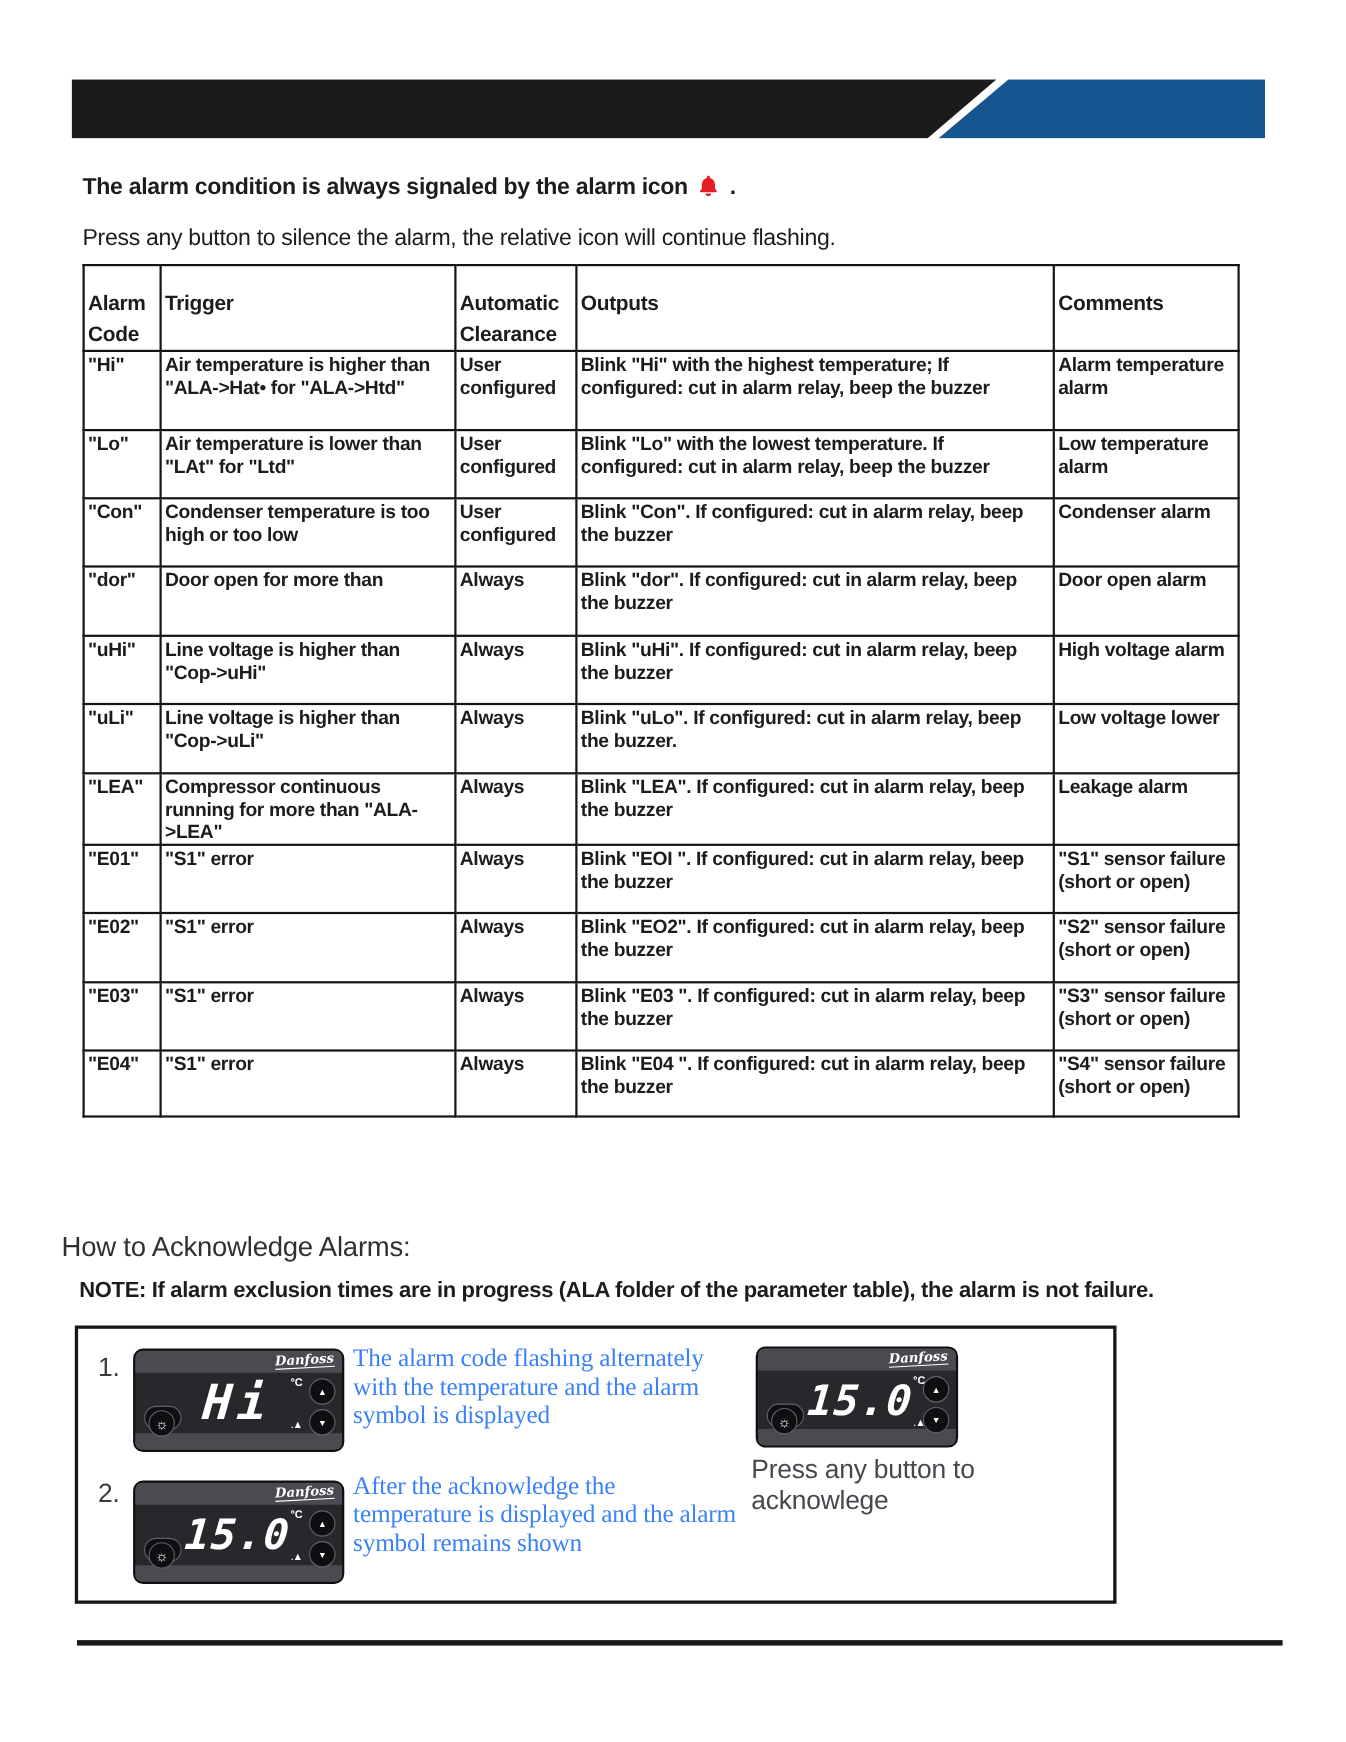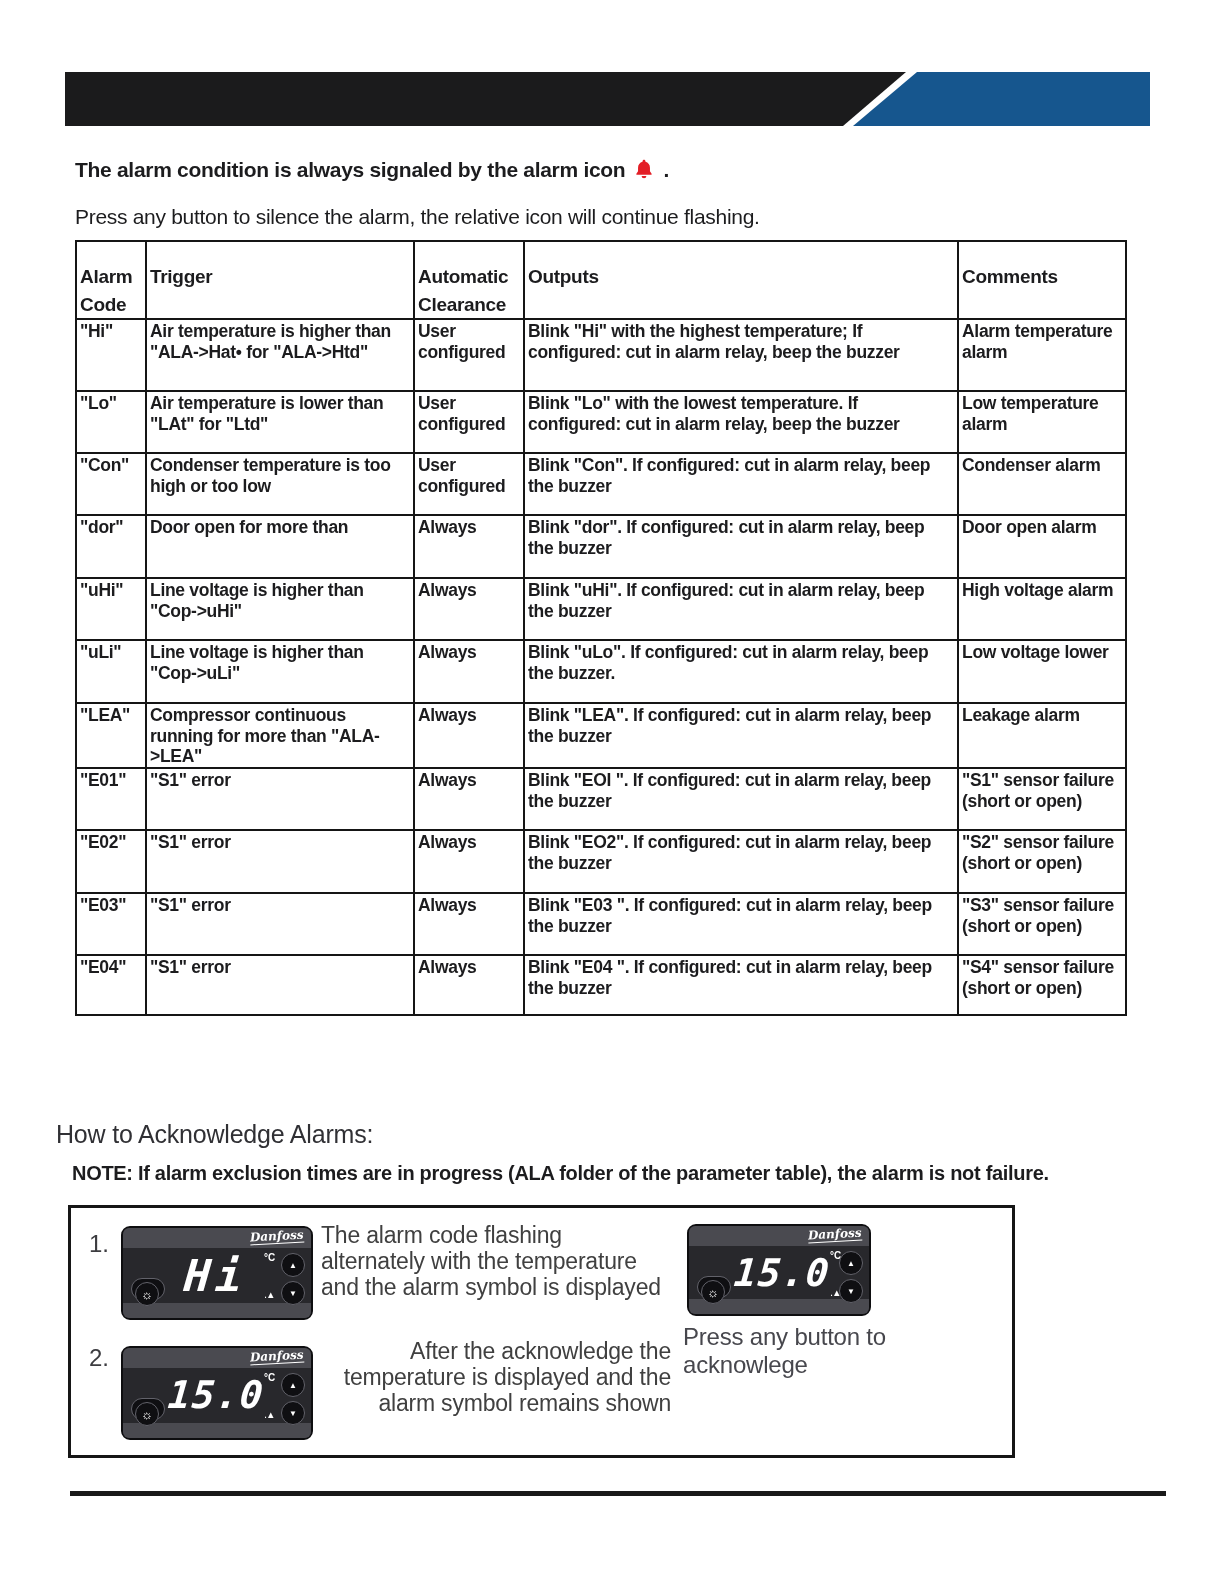--- a/index.html
+++ b/index.html
@@ -22,21 +22,21 @@
   table.alarms td,table.alarms th{border:2px solid #151515;vertical-align:top;text-align:left;
     padding:1px 4px 0 3px;font-size:17.5px;font-weight:700;letter-spacing:-0.3px;line-height:1.18;
     overflow-wrap:break-word;}
   table.alarms th{font-size:19px;padding-top:21px;line-height:1.45;}
   col.c1{width:70px}col.c2{width:268px}col.c3{width:110px}col.c4{width:434px}col.c5{width:168px}
   
   .ack-heading{position:absolute;left:56px;top:1120px;font-size:25px;font-weight:400;color:#303034;letter-spacing:-0.2px;}
   .note-line{position:absolute;left:72px;top:1162px;font-size:20px;font-weight:700;letter-spacing:-0.3px;}
   .panel{position:absolute;left:68px;top:1205px;width:941px;height:247px;border:3px solid #161616;background:#fff;}
   .step-num{position:absolute;font-size:24px;color:#3c3c40;}
-  .step-text{position:absolute;font-size:23px;color:#404040;line-height:1.13;letter-spacing:-0.2px;}
+  .step-text{position:absolute;font-size:23px;color:#3b82f6;line-height:1.13;letter-spacing:-0.2px;font-family:Liberation Serif, serif;}
   .ack-caption{position:absolute;left:612px;top:115px;font-size:24px;color:#47474d;letter-spacing:-0.2px;}
   
   .device{position:absolute;width:188px;height:90px;background:#28282c;border:2px solid #0e0e10;border-radius:9px;}
   .dev-top{position:absolute;left:0;top:0;right:0;height:20px;background:#4a4a50;border-radius:6px 6px 0 0;}
   .dev-bot{position:absolute;left:0;bottom:0;right:0;height:15px;background:#4a4a50;border-radius:0 0 6px 6px;}
   .danfoss{position:absolute;right:7px;top:1px;font-family:"DejaVu Serif",serif;font-style:italic;font-weight:700;
     font-size:12px;color:#fff;border-bottom:1px solid #fff;line-height:1.2;transform:rotate(-3deg);}
   .dbtn{position:absolute;background:#0f0f12;border:1px solid #62626a;color:#fff;display:flex;
     align-items:center;justify-content:center;}
   .eco{left:8px;top:26px;width:32px;height:20px;border-radius:11px;font-size:8px;font-weight:700;margin-top:24px;}
@@ -210,17 +210,17 @@
     <span class="danfoss">Danfoss</span>
     <div class="dbtn eco">ECO</div>
     <div class="dbtn bulb">☼</div>
     <div class="digits">15.0</div>
     <div class="unit">°C</div>
     <div class="alarm-ind">.▴</div>
     <div class="dbtn up">▲</div>
     <div class="dbtn dn">▼</div>
   </div>
 
-  <div class="step-text" style="left:250px;top:130px;width:350px;text-align:right;">After the acknowledge the temperature is displayed and the alarm symbol remains  shown</div>
+  <div class="step-text" style="left:250px;top:130px;width:350px;">After the acknowledge the temperature is displayed and the alarm symbol remains  shown</div>
 
 </div>
 
 <div class="bottom-rule"></div>
 
 </body></html>

